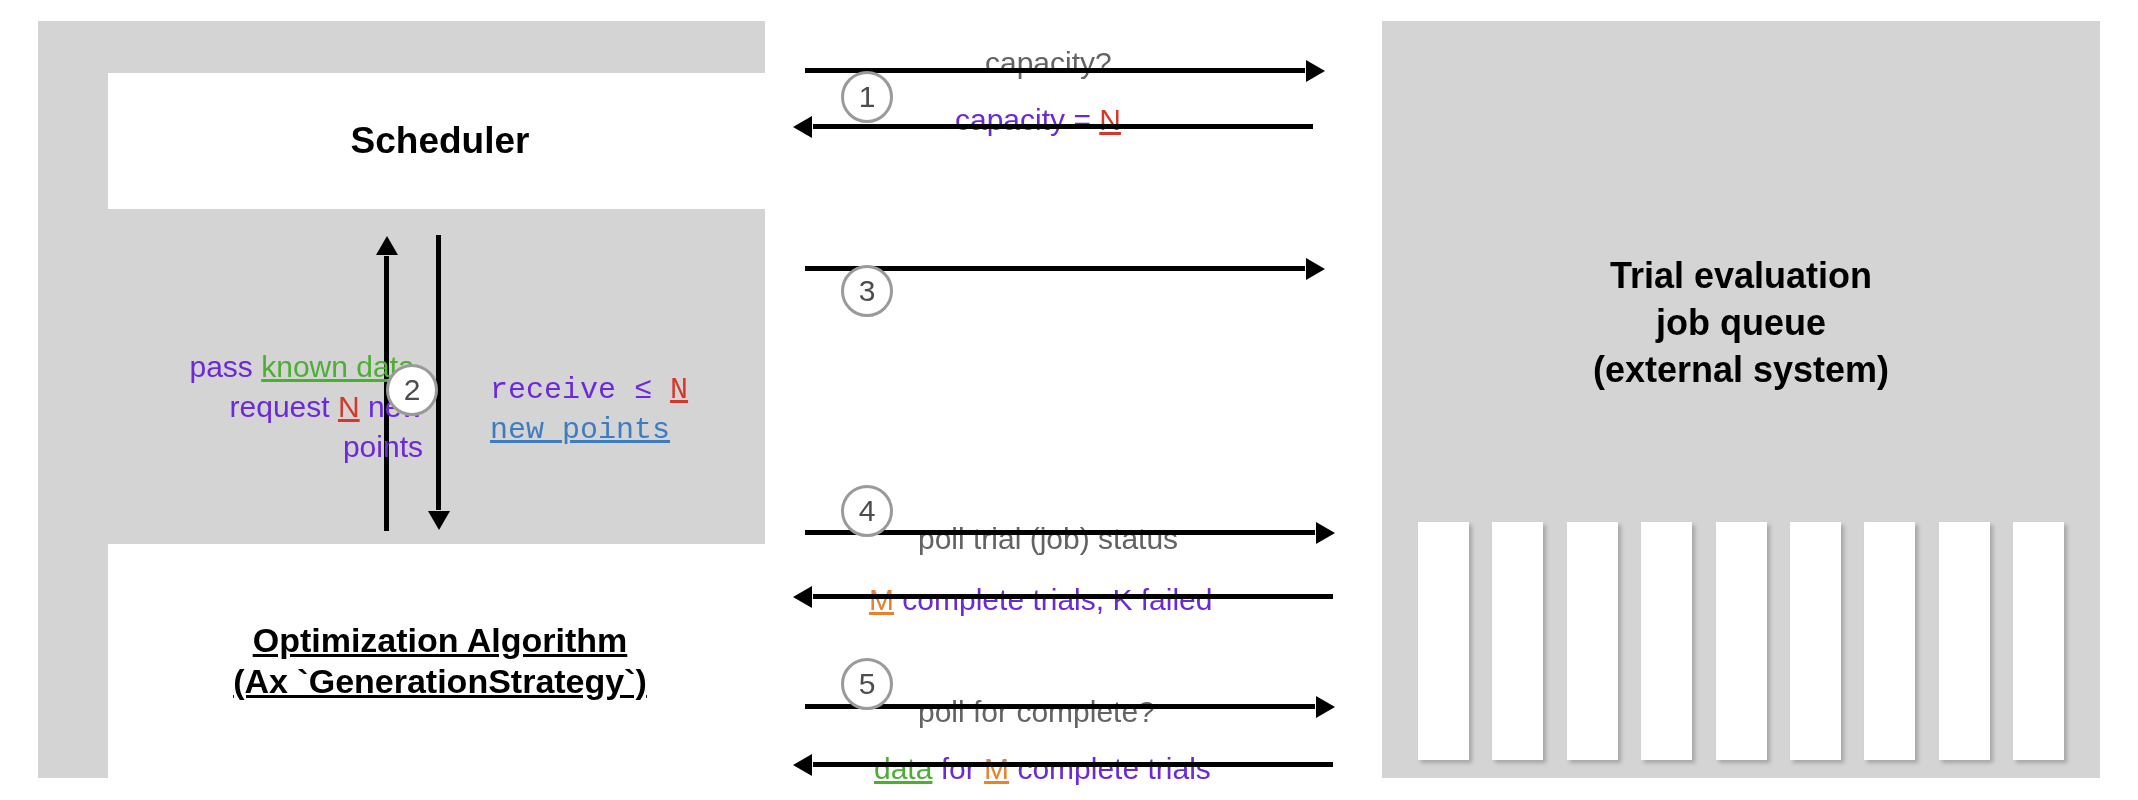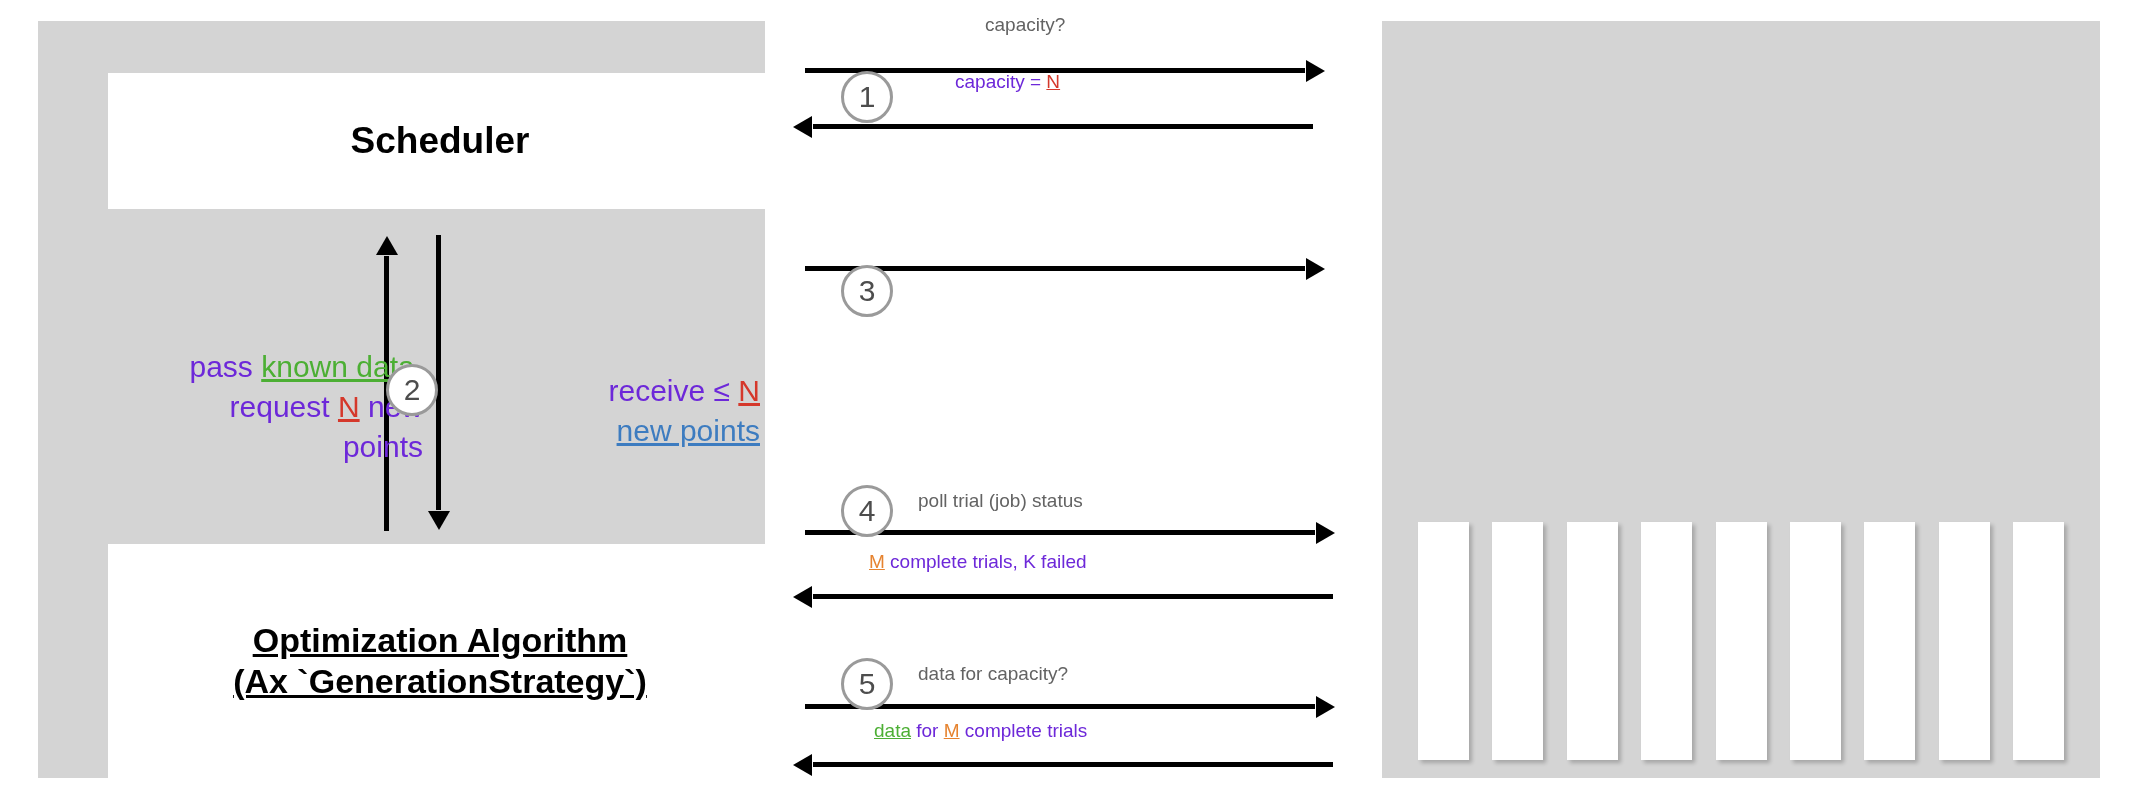--- a/index.html
+++ b/index.html
@@ -69,21 +69,21 @@
   }
 
   
   .side-label {
     position: absolute;
     color: #636363;
     font-size: 30px;
     line-height: 1.33;
   }
   #label-left  { left: 50px;  top: 326px; width: 335px; text-align: right; }
-  #label-right { left: 452px; top: 350px; width: 270px; text-align: right; }
+  #label-right { left: 452px; top: 350px; width: 270px; text-align: left; font-family: Liberation Mono, monospace; }
 
   .green  { color: #4caf34; text-decoration: underline; }
   .red    { color: #d5382b; text-decoration: underline; }
   .orange { color: #e6832f; text-decoration: underline; }
   .blue   { color: #3d7cc0; text-decoration: underline; }
   .plain  { color: #6d28d9; }
 
   
   .h-arrow {
     position: absolute;
@@ -148,22 +148,23 @@
     align-items: center;
     justify-content: center;
     box-sizing: border-box;
     z-index: 5;
   }
 
   
   .msg {
     position: absolute;
     color: #636363;
-    font-size: 19px;
+    font-size: 30px;
     white-space: nowrap;
+    margin-top: 32px;
   }
 </style>
 </head>
 <body>
 
 <div id="stage">
 
   <div id="left-panel" class="gray-panel">
 
     <div id="scheduler-box" class="white-box">
@@ -209,30 +210,35 @@
 
   <div class="msg" style="left:918px; top:490px;">poll trial (job) status</div>
   <div class="h-arrow right" style="left:805px; top:530px; width:510px;"></div>
   <div class="step-circle" style="left:841px; top:485px;">4</div>
 
   <div class="msg" style="left:869px; top:551px;">
     <span class="orange">M</span><span class="plain"> complete trials, K failed</span>
   </div>
   <div class="h-arrow left" style="left:813px; top:594px; width:520px;"></div>
 
-  <div class="msg" style="left:918px; top:663px;">data for capacity?</div>
+  <div class="msg" style="left:918px; top:663px;">poll for complete?</div>
   <div class="h-arrow right" style="left:805px; top:704px; width:510px;"></div>
   <div class="step-circle" style="left:841px; top:658px;">5</div>
 
   <div class="msg" style="left:874px; top:720px;">
     <span class="green">data</span><span class="plain"> for </span><span class="orange">M</span><span class="plain"> complete trials</span>
   </div>
   <div class="h-arrow left" style="left:813px; top:762px; width:520px;"></div>
 
   <div id="right-panel" class="gray-panel">
+    <div id="queue-title">
+      <span>Trial evaluation</span><br>
+      <span>job queue</span><br>
+      <span>(external system)</span>
+    </div>
     <div id="queue-bars">
         <div class="queue-bar"></div>
         <div class="queue-bar"></div>
         <div class="queue-bar"></div>
         <div class="queue-bar"></div>
         <div class="queue-bar"></div>
         <div class="queue-bar"></div>
         <div class="queue-bar"></div>
         <div class="queue-bar"></div>
         <div class="queue-bar"></div>

